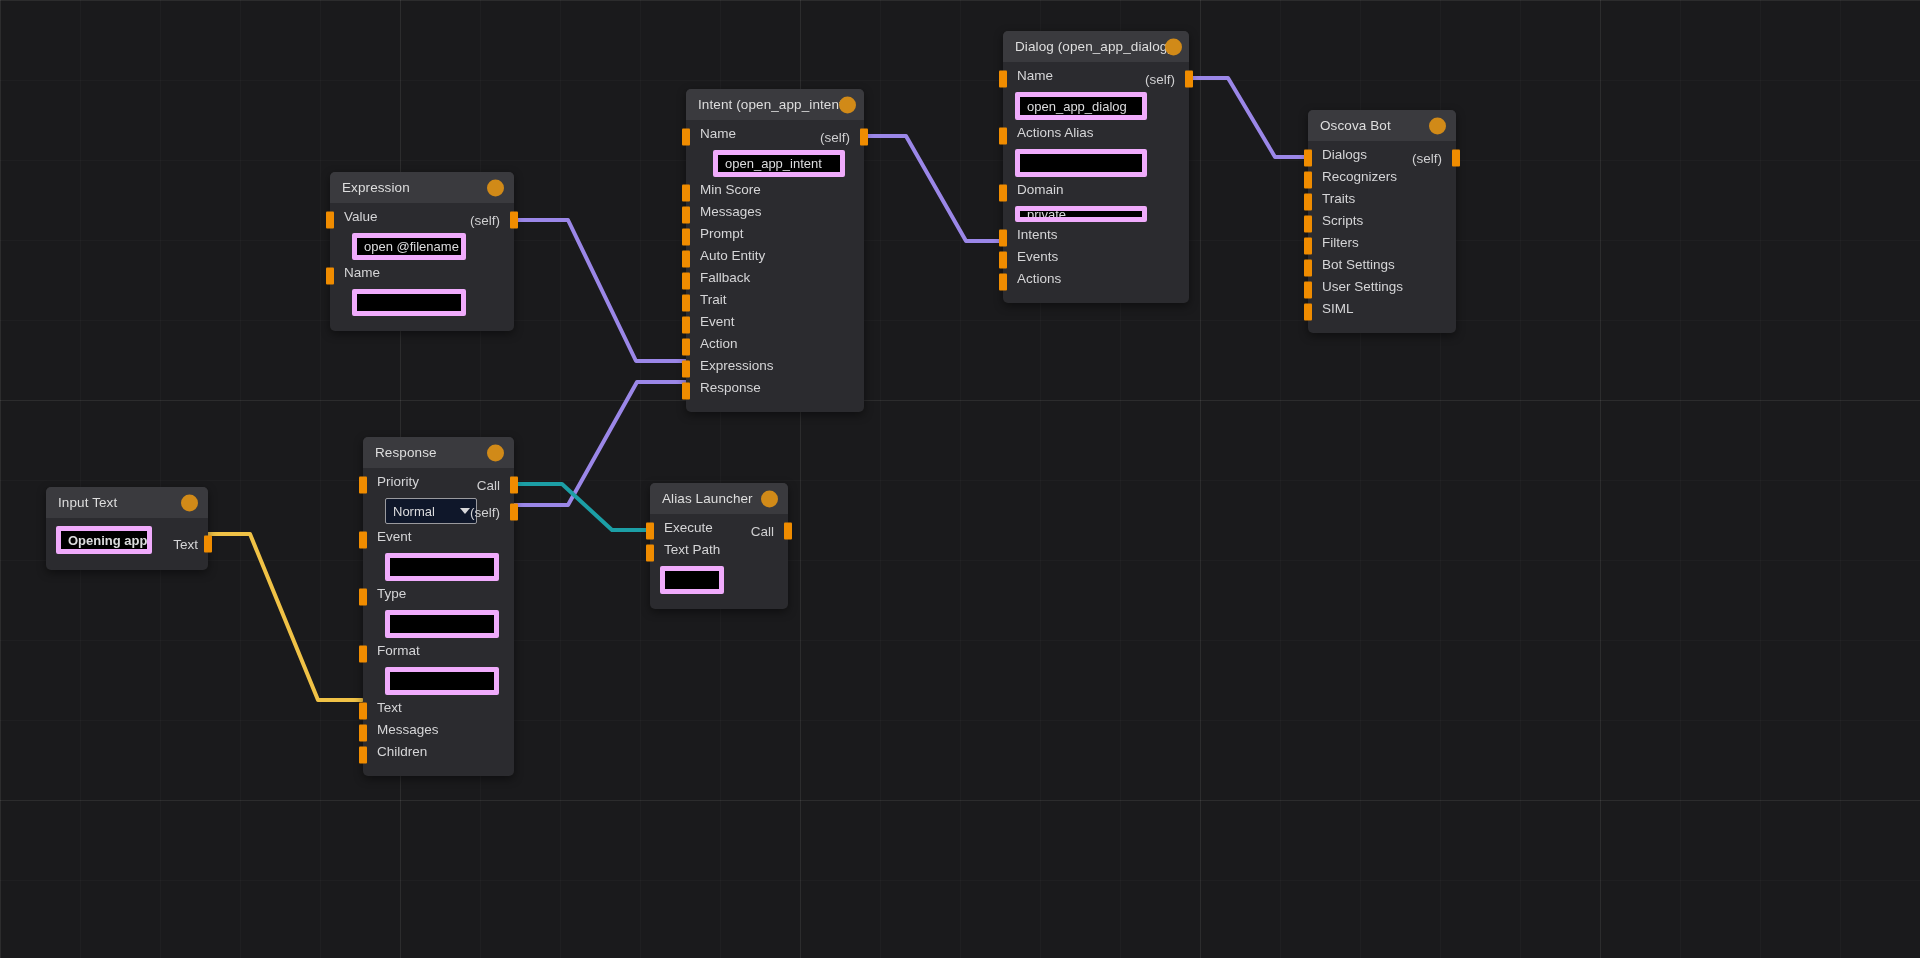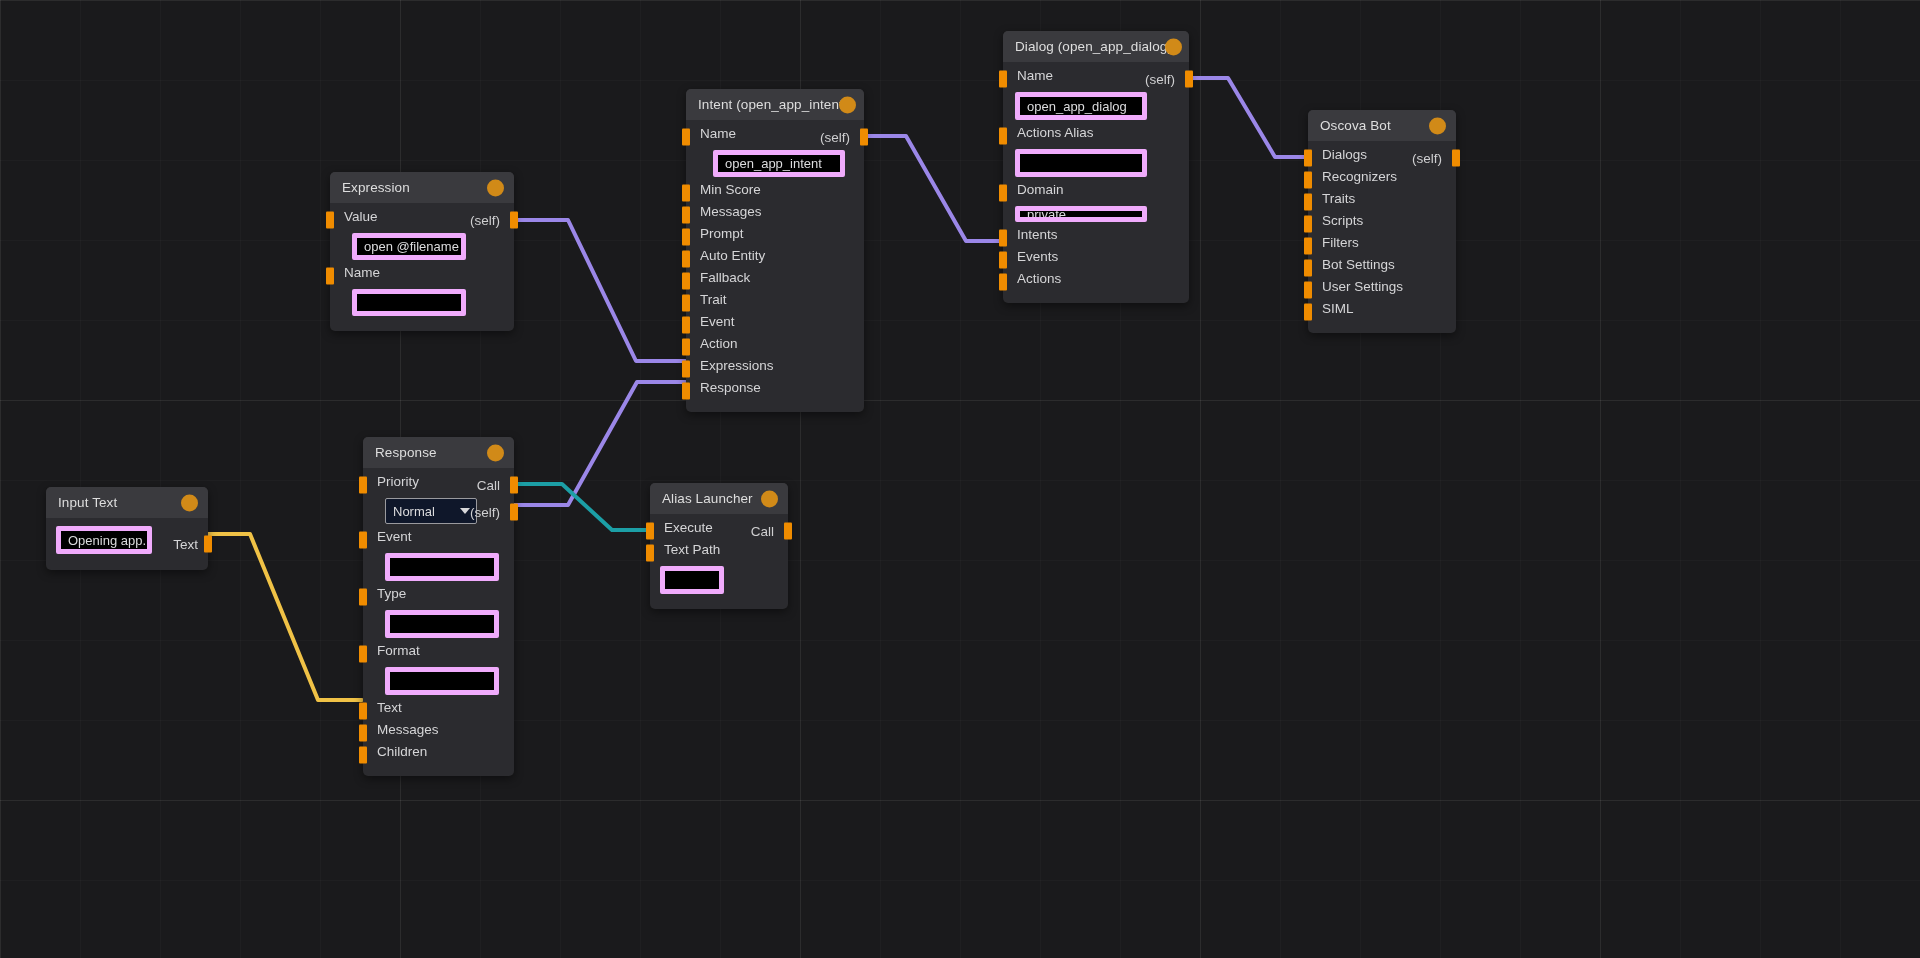--- a/index.html
+++ b/index.html
@@ -150,21 +150,21 @@
 
     <path d="M 1187 78 L 1228 78 L 1275 157 L 1312 157" fill="none" stroke="#9b87e8" stroke-width="4" stroke-linejoin="round" stroke-linecap="round"></path>
   </svg>
 
   <div class="node" style="left:46px; top:487px; width:162px;text-align:right;">
     <div class="node-header">
       <span class="node-title">Input Text</span>
       <span class="node-dot"></span>
     </div>
     <div class="node-body" style="padding:8px 0 10px 0; height:52px; position:relative;">
-      <div class="field" style="margin:0 0 0 10px; width:96px; height:28px;">Opening app.</div>
+      <div class="field" style="margin:0 0 0 10px; width:96px; height:28px;font-weight:bold;">Opening app.</div>
       <div style="position:absolute; right:10px; top:50%; transform:translateY(-50%); font-size:13.5px; color:#d5d5d7;">Text</div>
       <span class="pin out" style="top:26px;"></span>
     </div>
   </div>
 
   <div class="node" style="left:330px; top:172px; width:184px;">
     <div class="node-header">
       <span class="node-title">Expression</span>
       <span class="node-dot"></span>
     </div>

